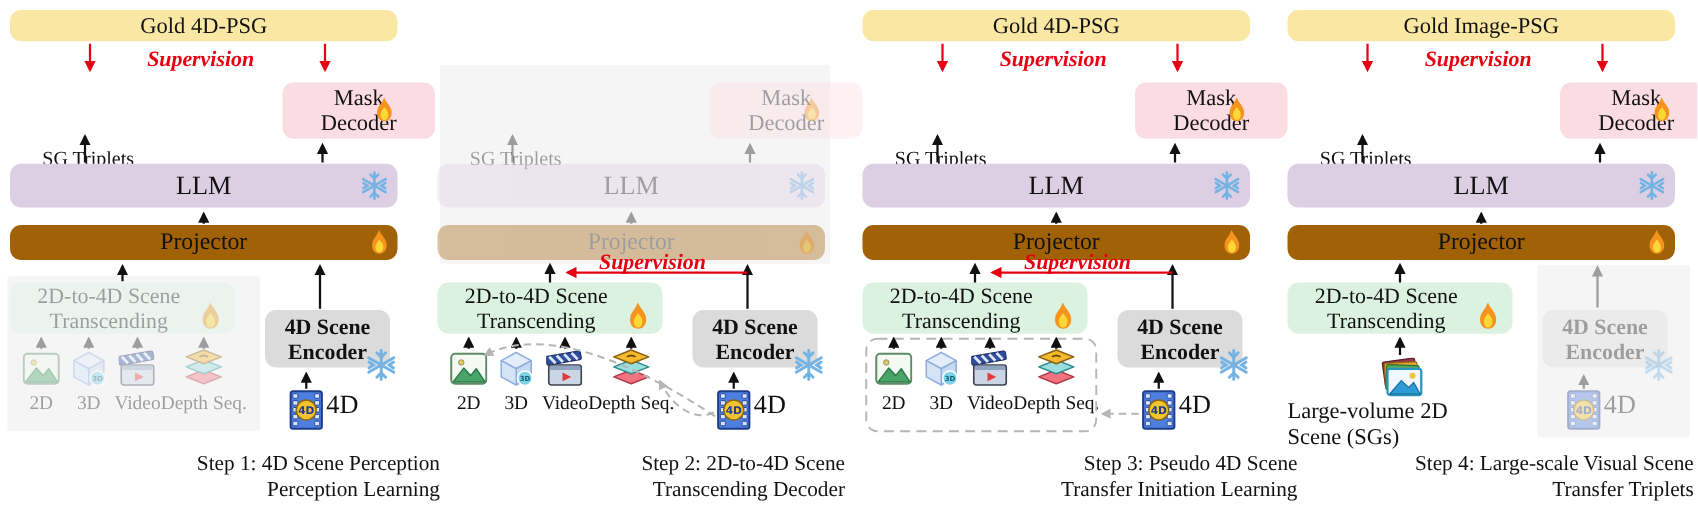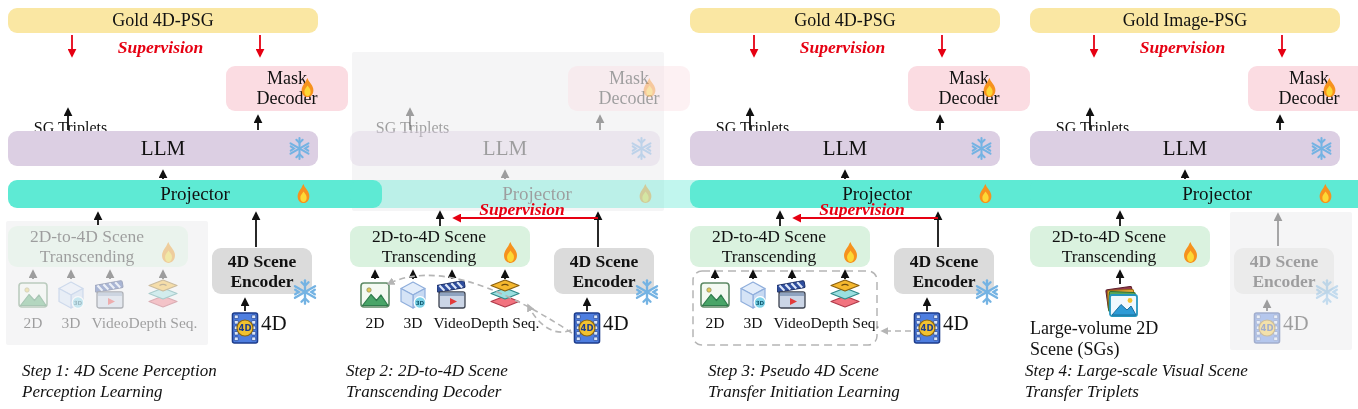--- a/index.html
+++ b/index.html
@@ -6,32 +6,32 @@
   #canvas{position:relative;width:1358px;height:409px;background:#fff;overflow:hidden;
           font-family:"Liberation Serif",serif;color:#111;}
   .panel{position:absolute;top:0;width:330px;height:409px;}
   #p1{left:8px}#p2{left:350px}#p3{left:690px}#p4{left:1030px}
   .abs{position:absolute;z-index:1;}
   .box{position:absolute;border-radius:9px;display:flex;align-items:center;justify-content:center;
        text-align:center;z-index:1;}
   .gold{left:0;top:8px;width:310px;height:25px;background:#FAE7A3;font-size:18px;}
   .pinkbox{left:190px;top:66px;width:122px;height:45px;background:#FBDCE2;font-size:18px;line-height:1.08;margin-left:28px;}
   .llmbox{left:0;top:131px;width:310px;height:35px;background:#DCCFE3;font-size:21px;}
-  .projbox{left:0;top:180px;width:374px;height:28px;background:#5eead4;font-size:19px;}
+  .projbox{left:0;top:180px;width:310px;height:28px;background:#a16207;font-size:19px;}
   .greenbox{left:0;top:226px;width:180px;height:41px;background:#DAF2DF;font-size:17.5px;line-height:1.12;}
   .encbox{left:204px;top:248px;width:100px;height:46px;background:#DBDBDB;font-size:17.5px;line-height:1.15;font-weight:bold;}
   .sgtext{left:5px;top:78px;width:115px;text-align:center;font-size:16px;margin-top:41px;}
   .suptop{left:95px;top:37px;width:115px;text-align:center;font-size:17.5px;font-weight:bold;
           font-style:italic;color:#E60012;}
   .supmid{left:105px;top:199px;width:134px;text-align:center;font-size:17.5px;font-weight:bold;
           font-style:italic;color:#E60012;z-index:3;}
   .modlabel{position:absolute;top:314px;text-align:center;font-size:15.5px;z-index:1;}
   .fourdlabel{left:253px;top:311px;font-size:21px;}
   .lvtext{left:0;top:318px;width:185px;font-size:18px;line-height:1.15;}
-  .caption{left:0;top:360px;width:330px;text-align:left;font-style:italic;font-size:17px;line-height:1.24;}
+  .caption{left:0;top:360px;width:330px;text-align:right;font-size:17px;line-height:1.24;}
   .fadebg{position:absolute;background:#F5F5F6;z-index:0;border-radius:2px;}
   .dim{opacity:.38;}
   .arrows{position:absolute;left:0;top:0;width:330px;height:409px;z-index:2;pointer-events:none;}
   .icon{position:absolute;z-index:1;}
   .w88{width:88px;display:inline-block;}
   .w150{width:150px;display:inline-block;margin-right:22px;}
   .w80{width:80px;display:inline-block;}
   svg text{font-family:"DejaVu Sans",sans-serif;}
 </style>
 </head>

